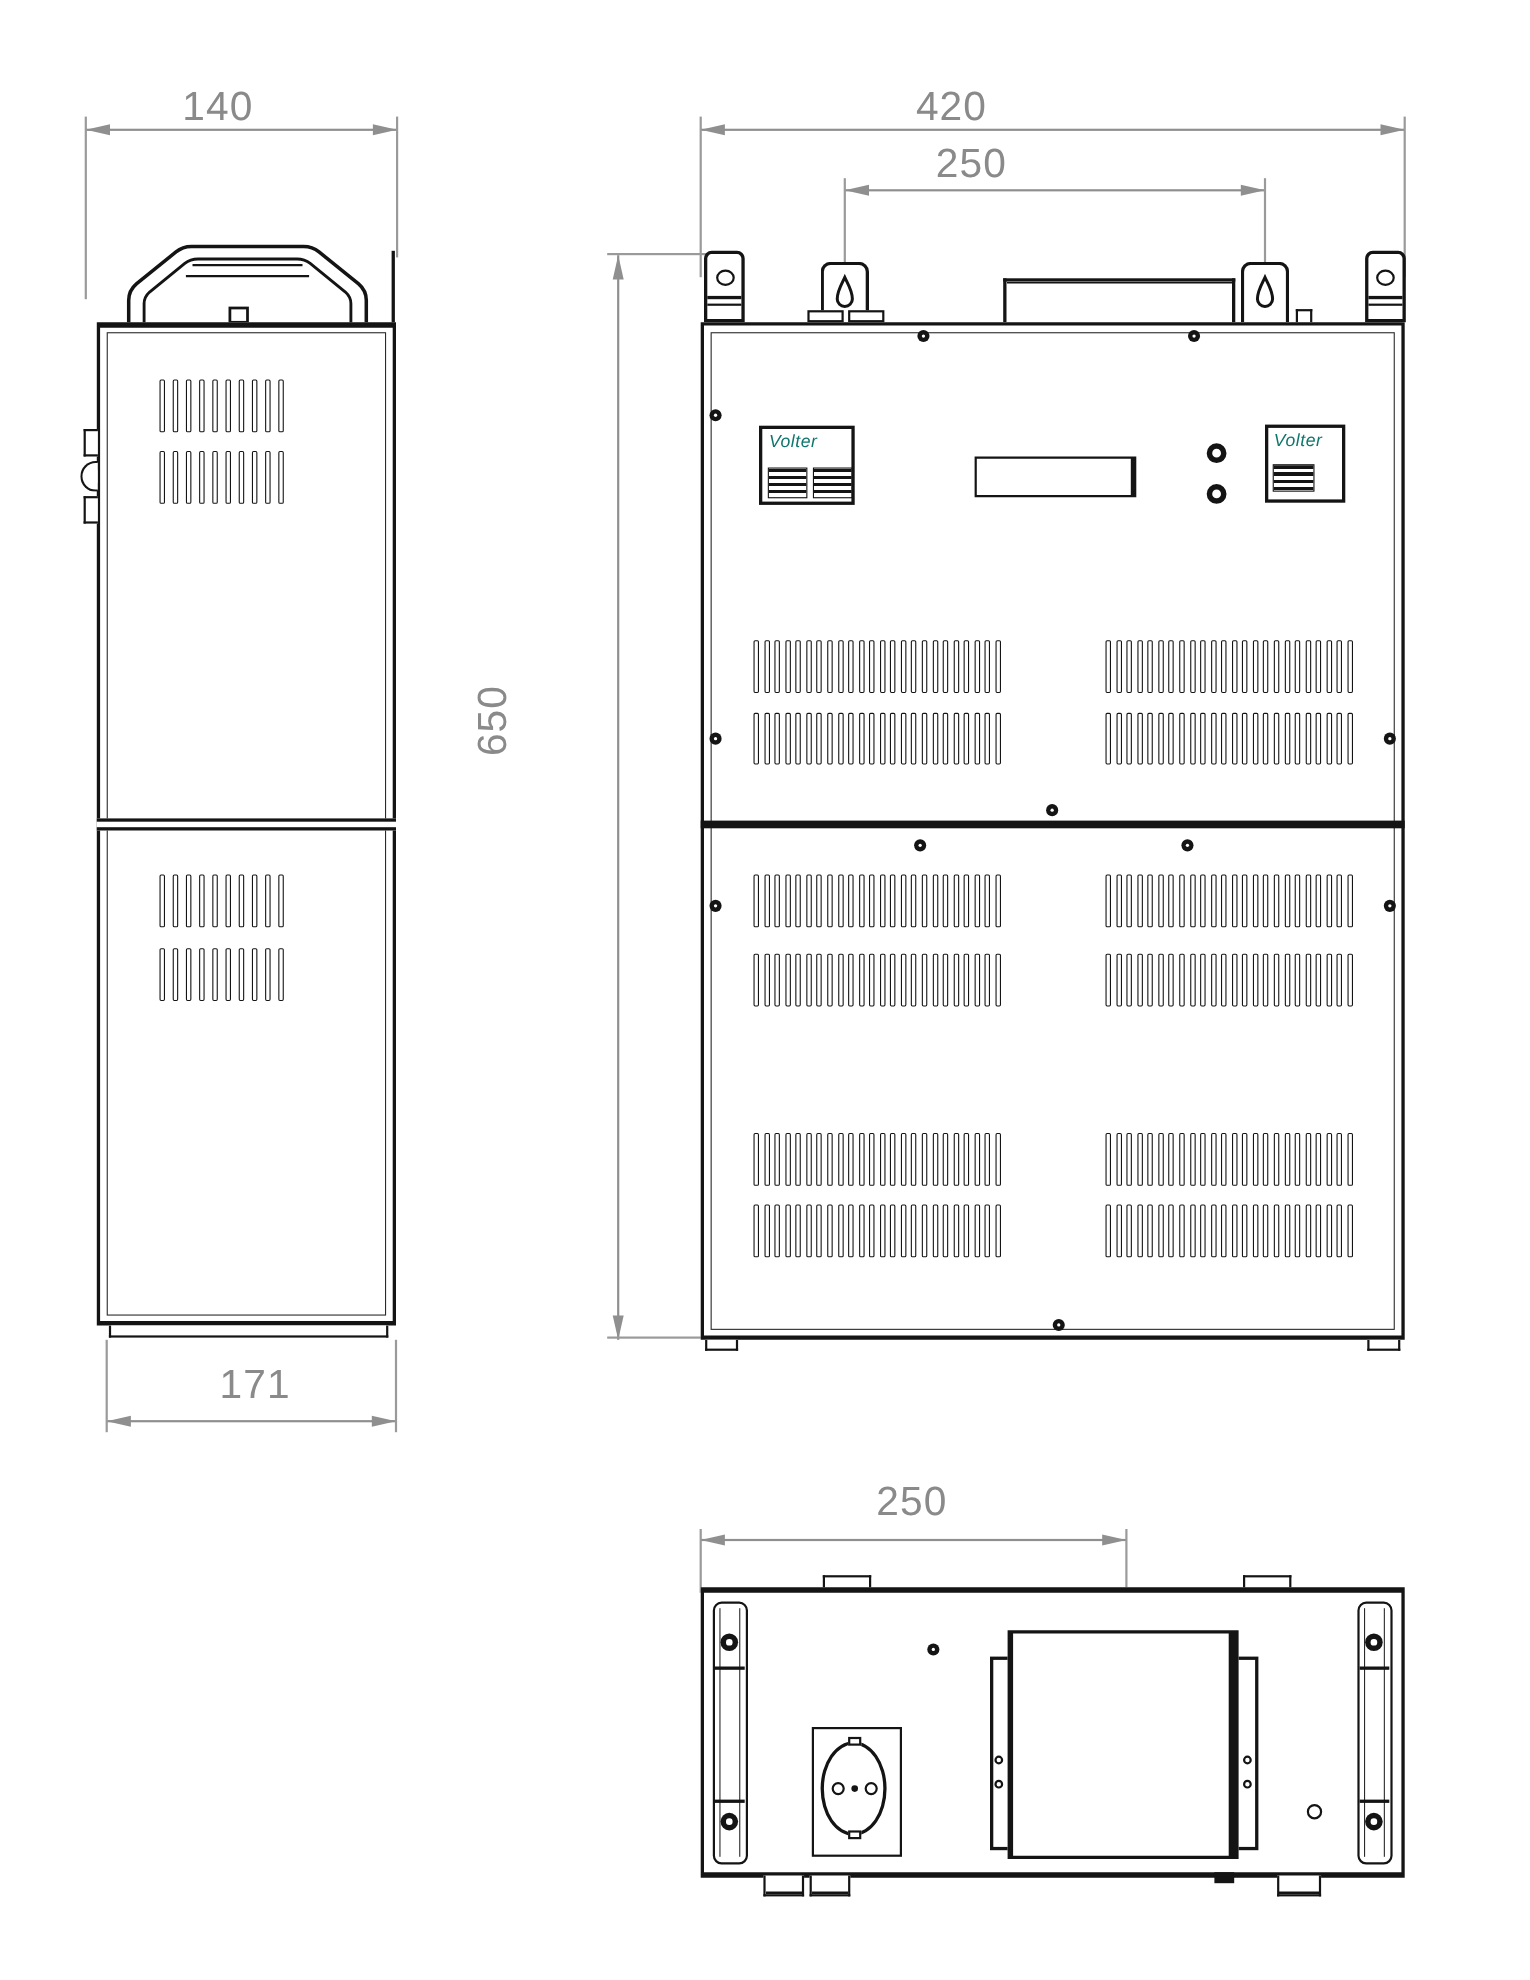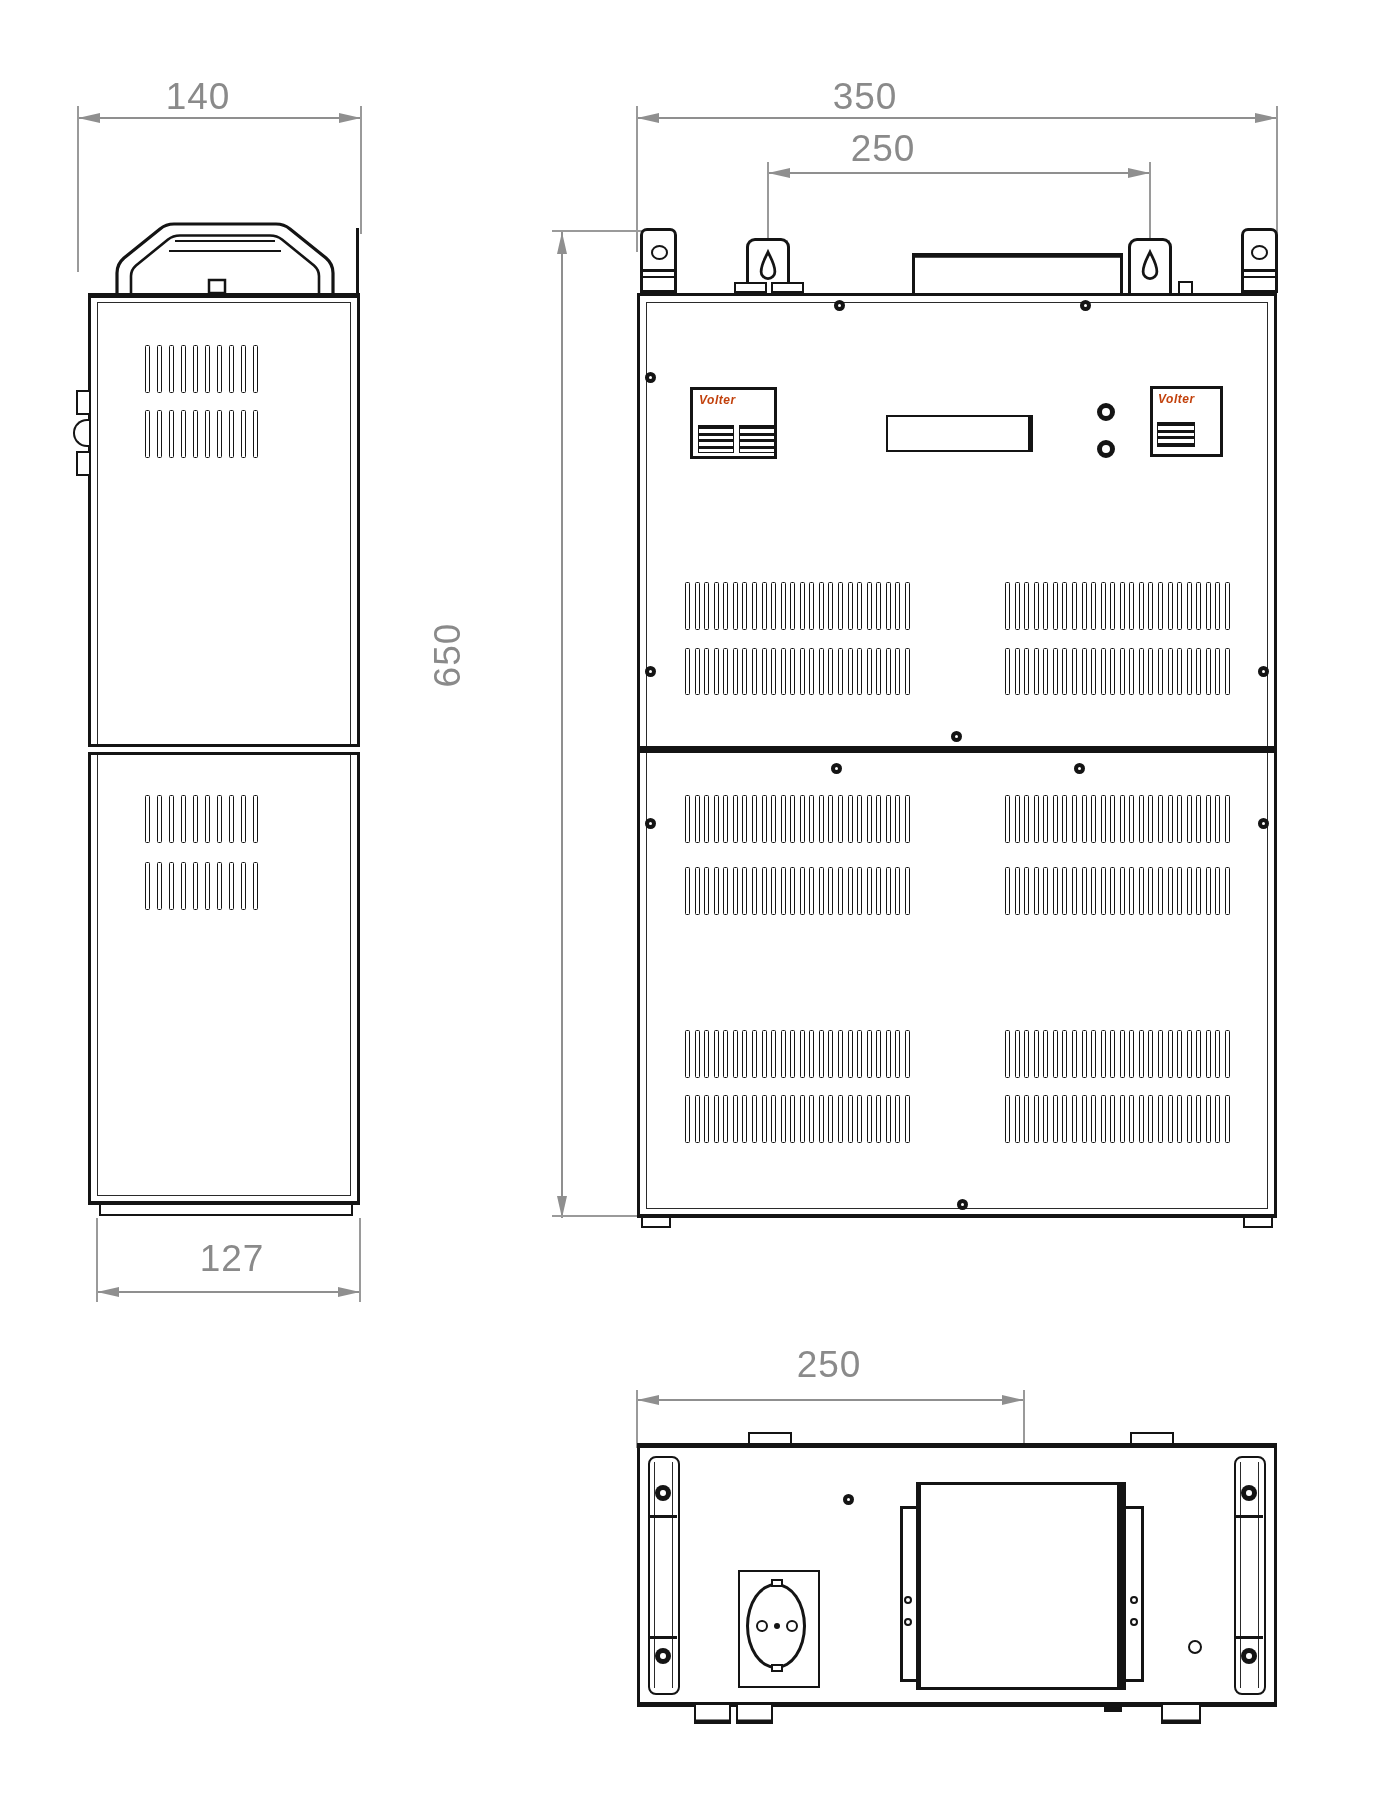--- a/index.html
+++ b/index.html
@@ -23,21 +23,21 @@
   .line{position:absolute;background:#141414}
   .screw{position:absolute;background:#141414;border-radius:50%}
   .screw::after{content:"";position:absolute;left:32%;top:32%;right:32%;bottom:32%;
                 background:#fff;border-radius:50%}
   .ring{position:absolute;border:2.5px solid #141414;border-radius:50%;background:#fff;box-sizing:border-box}
   .btn{position:absolute;border:5.5px solid #141414;border-radius:50%;background:#fff;box-sizing:border-box}
   .ventrow{position:absolute;display:flex;justify-content:space-between}
   .ventrow i{display:block;width:3px;border:1.7px solid #141414;background:#fff;border-radius:1.5px}
   .grill{position:absolute;border:1.5px solid #141414;box-sizing:border-box;
          background:repeating-linear-gradient(180deg,#141414 0 3px,#ffffff 3px 6.5px)}
-  .logo{position:absolute;font-weight:bold;font-style:italic;font-size:12px;color:#c2410c;
+  .logo{position:absolute;font-weight:normal;font-style:italic;font-size:16px;color:#0f766e;
         letter-spacing:.5px}
   .hair{position:absolute;border:1.2px solid #2a2a2a;box-sizing:border-box}
   svg{position:absolute;overflow:visible}
 </style>
 </head>
 <body>
 
 <div class="sheet">
 
   <div class="dimtxt" style="left:153px;top:76px;width:90px">140</div>
@@ -113,28 +113,28 @@
       <i></i>
     </div>
 
   <div class="box" style="left:76px;top:390px;width:13px;height:25px;border-width:2.5px;border-right:none"></div>
   <div class="abs" style="left:73px;top:419px;width:16px;height:28px;border:2.5px solid #141414;border-right:none;
        border-radius:14px 0 0 14px;background:#fff;box-sizing:border-box"></div>
   <div class="box" style="left:76px;top:451px;width:13px;height:25px;border-width:2.5px;border-right:none"></div>
 
   <div class="box" style="left:99px;top:1205px;width:254px;height:11px;border-width:2.5px;border-top:none"></div>
 
-  <div class="dimtxt" style="left:187px;top:1238px;width:90px">127</div>
+  <div class="dimtxt" style="left:187px;top:1238px;width:90px">171</div>
   <div class="dline h" style="left:97px;top:1291px;width:263px"></div>
   <div class="arr l" style="left:97px;top:1287px"></div>
   <div class="arr r" style="left:338px;top:1287px"></div>
   <div class="ext v" style="left:96px;top:1218px;height:84px"></div>
   <div class="ext v" style="left:359px;top:1218px;height:84px"></div>
 
-  <div class="dimtxt" style="left:817px;top:76px;width:96px">350</div>
+  <div class="dimtxt" style="left:817px;top:76px;width:96px">420</div>
   <div class="dline h" style="left:637px;top:117px;width:640px"></div>
   <div class="arr l" style="left:637px;top:113px"></div>
   <div class="arr r" style="left:1255px;top:113px"></div>
   <div class="ext v" style="left:636px;top:106px;height:146px"></div>
   <div class="ext v" style="left:1276px;top:106px;height:146px"></div>
 
   <div class="dimtxt" style="left:835px;top:128px;width:96px">250</div>
   <div class="dline h" style="left:768px;top:172px;width:382px"></div>
   <div class="arr l" style="left:768px;top:168px"></div>
   <div class="arr r" style="left:1128px;top:168px"></div>

